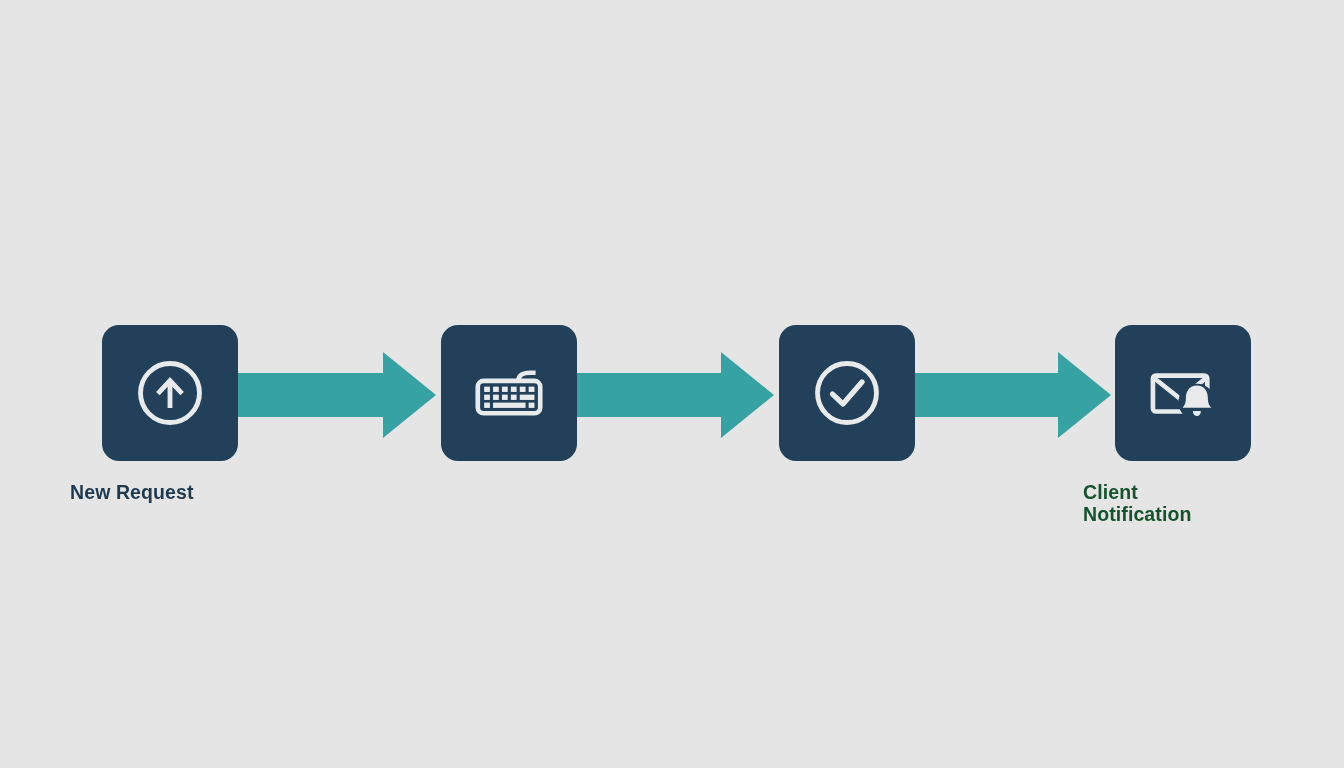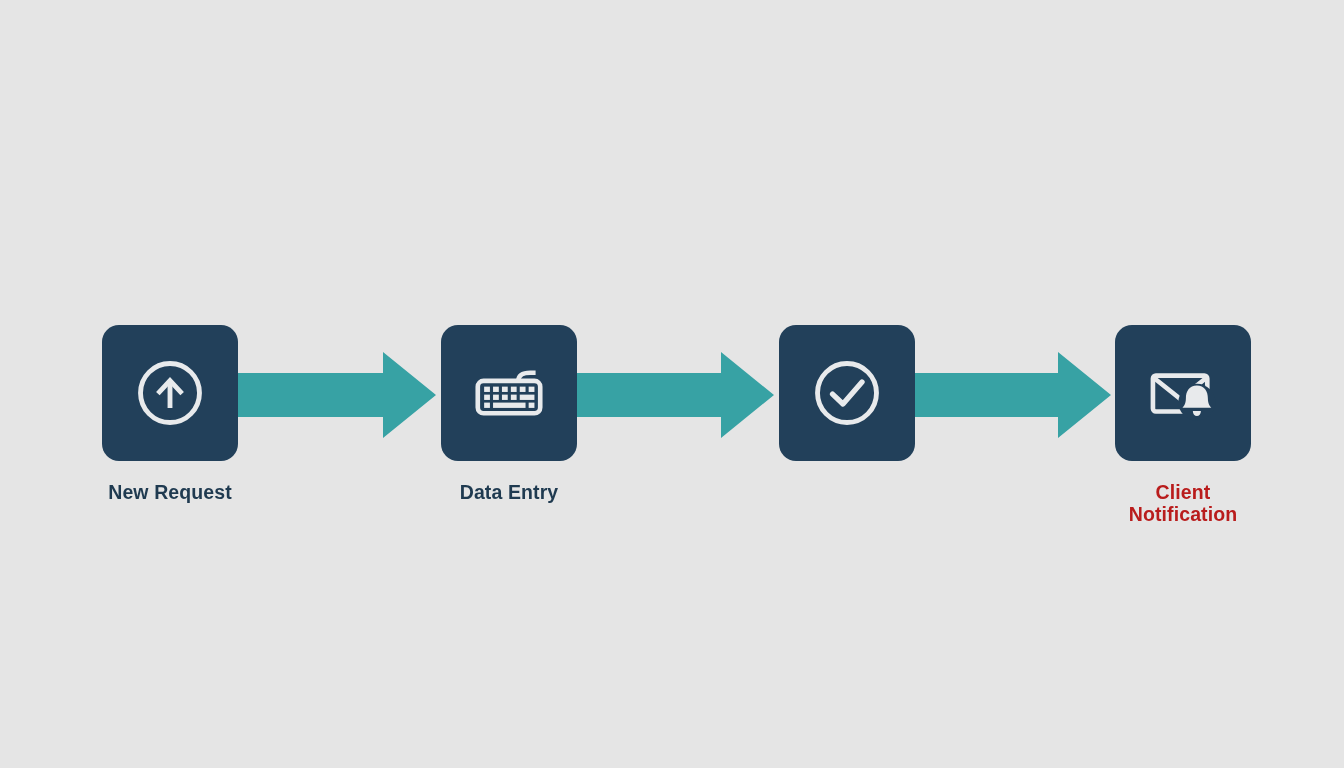--- a/index.html
+++ b/index.html
@@ -42,21 +42,21 @@
     width: 100%;
     height: 100%;
     display: block;
   }
 
   
   .node-label {
     position: absolute;
     top: 481px;
     width: 200px;
-    text-align: center;
+    text-align: left;
     font-size: 19.5px;
     font-weight: bold;
     line-height: 22px;
     color: #1f3a50;
     letter-spacing: 0.1px;
     white-space: pre-line;
   }
 
   
   .connector {
@@ -124,21 +124,20 @@
         <rect x="25.9" y="33.4" width="5" height="4.6" fill="#e8eaec"></rect>
         <rect x="33.6" y="33.4" width="5" height="4.6" fill="#e8eaec"></rect>
         <rect x="41.3" y="33.4" width="12.7" height="4.6" fill="#e8eaec"></rect>
 
         <rect x="10.5" y="40.3" width="5" height="4.6" fill="#e8eaec"></rect>
         <rect x="18.2" y="40.3" width="28.1" height="4.6" fill="#e8eaec"></rect>
         <rect x="49" y="40.3" width="5" height="4.6" fill="#e8eaec"></rect>
       </svg>
     </span>
   </div>
-  <div class="node-label" id="label-1" style="left: 409px; color: rgb(31, 58, 80);">Data Entry</div>
 
   <div class="node" id="node-2" style="left: 779px; background: rgb(34, 64, 90);">
     <span class="node-icon">
       <svg viewBox="0 0 64 64">
         <circle cx="32" cy="32" r="25.5" fill="none" stroke="#e8eaec" stroke-width="4.2"></circle>
         <path d="M19.5 33 L28.5 41.5 L45 22.5" fill="none" stroke="#e8eaec" stroke-width="4.6" stroke-linecap="round" stroke-linejoin="round"></path>
       </svg>
     </span>
   </div>
 
@@ -151,16 +150,16 @@
         <path d="M7.5 19.5 L29.5 37 L51.5 19.5" fill="none" stroke="#e8eaec" stroke-width="4" stroke-linejoin="miter"></path>
 
         <circle cx="44" cy="40" r="16" fill="#22405a"></circle>
 
         <path d="M44 25.5 C50.5 25.5 53.5 30.5 53.5 36.5 C53.5 41.5 55.5 43.5 56.5 44.8 L31.5 44.8 C32.5 43.5 34.5 41.5 34.5 36.5 C34.5 30.5 37.5 25.5 44 25.5 Z" fill="#e8eaec"></path>
 
         <path d="M40.5 47.5 C40.5 50.2 42.1 51.8 44 51.8 C45.9 51.8 47.5 50.2 47.5 47.5 Z" fill="#e8eaec"></path>
       </svg>
     </span>
   </div>
-  <div class="node-label" id="label-3" style="left: 1083px; color: #b91c1c;">Client
+  <div class="node-label" id="label-3" style="left: 1083px; color: #14532d;">Client
 Notification</div>
 
 </div>
 
 </body></html>

